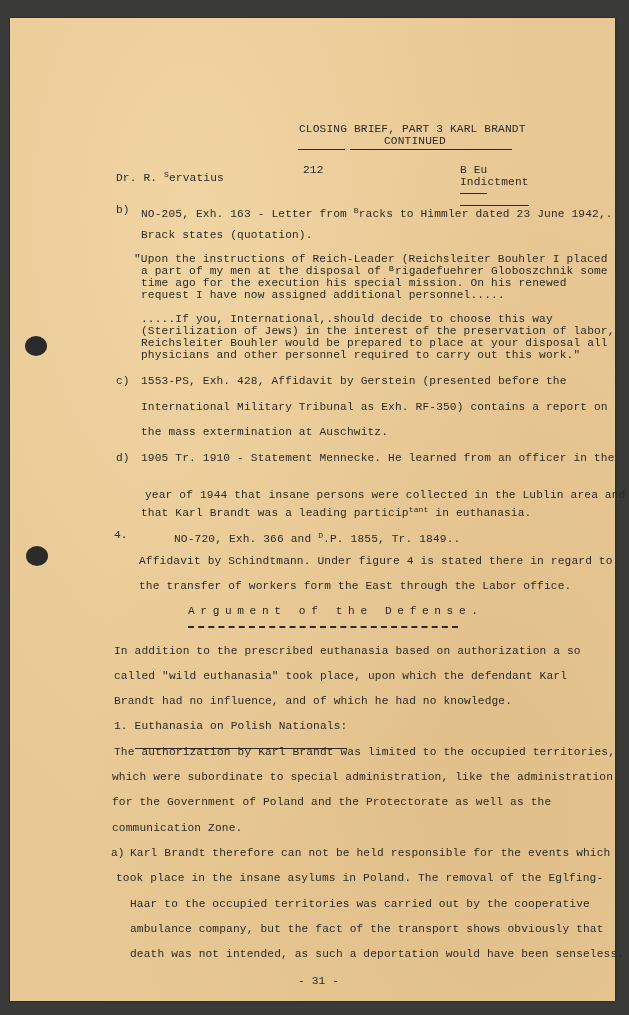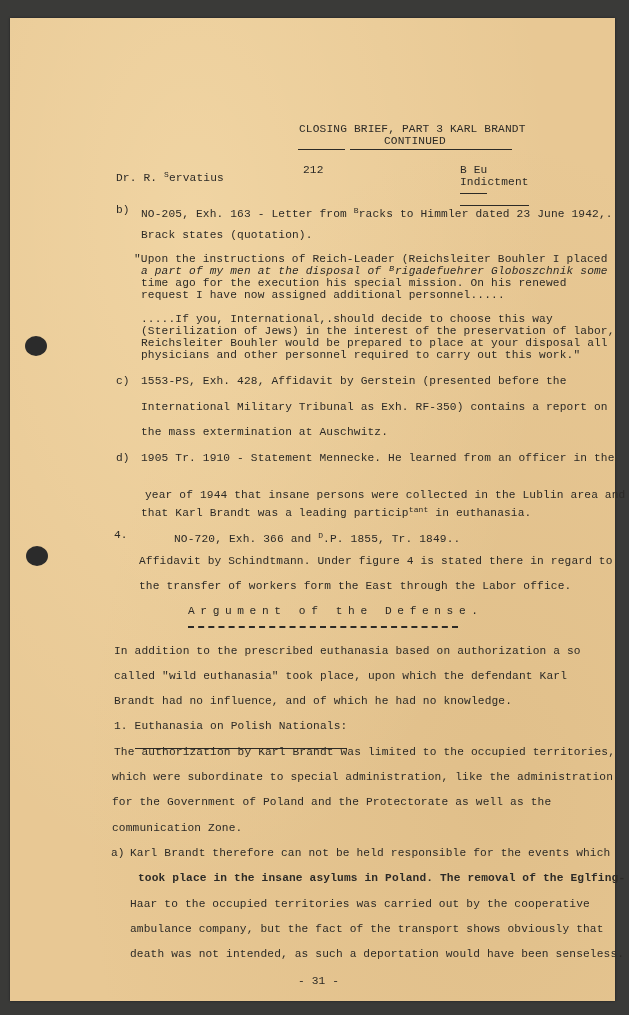--- a/index.html
+++ b/index.html
@@ -75,21 +75,21 @@
 <div class="tw" style="left:116px; top:168px;"><span>Dr. R. </span><span class="sup">S</span><span>ervatius</span></div>
 <div class="tw" style="left:303px; top:164px;">212</div>
 <div class="tw ul" style="left:460px; top:164px;">B Eu</div>
 <div class="tw ul" style="left:460px; top:176px;">Indictment</div>
 
 <div class="tw" style="left:116px; top:204px;">b)</div>
 <div class="tw" style="left:141px; top:204px;"><span>NO-205, Exh. 163 - Letter from </span><span class="sup">B</span><span>racks to Himmler dated 23 June 1942,.</span></div>
 <div class="tw" style="left:141px; top:229px;">Brack states (quotation).</div>
 
 <div class="tw" style="left:134px; top:253px;">"Upon the instructions of Reich-Leader (Reichsleiter Bouhler I placed</div>
-<div class="tw" style="left:141px; top:265px;font-style:italic;">a part of my men at the disposal of ᴮrigadefuehrer Globoszchnik some</div>
+<div class="tw" style="left:141px; top:265px;">a part of my men at the disposal of ᴮrigadefuehrer Globoszchnik some</div>
 <div class="tw" style="left:141px; top:277px;">time ago for the execution his special mission. On his renewed</div>
 <div class="tw" style="left:141px; top:289px;">request I have now assigned additional personnel.....</div>
 
 <div class="tw" style="left:141px; top:313px;">.....If you, International,.should decide to choose this way</div>
 <div class="tw" style="left:141px; top:325px;">(Sterilization of Jews) in the interest of the preservation of labor,</div>
 <div class="tw" style="left:141px; top:337px;">Reichsleiter Bouhler would be prepared to place at your disposal all</div>
 <div class="tw" style="left:141px; top:349px;">physicians and other personnel required to carry out this work."</div>
 
 <div class="tw" style="left:116px; top:375px;">c)</div>
 <div class="tw" style="left:141px; top:375px;font-family:Liberation Mono, monospace;">1553-PS, Exh. 428, Affidavit by Gerstein (presented before the</div>
@@ -115,18 +115,18 @@
 
 <div class="tw" style="left:114px; top:720px;"><span>1. </span><span class="ul">Euthanasia on Polish Nationals:</span></div>
 
 <div class="tw" style="left:114px; top:746px;">The authorization by Karl Brandt was limited to the occupied territories,</div>
 <div class="tw" style="left:112px; top:771px;">which were subordinate to special administration, like the administration</div>
 <div class="tw" style="left:112px; top:796px;">for the Government of Poland and the Protectorate as well as the</div>
 <div class="tw" style="left:112px; top:822px;">communication Zone.</div>
 
 <div class="tw" style="left:111px; top:847px;">a)</div>
 <div class="tw" style="left:130px; top:847px;">Karl Brandt therefore can not be held responsible for the events which</div>
-<div class="tw" style="left:138px; top:872px;font-weight:bold;">took place in the insane asylums in Poland. The removal of the Eglfing-</div>
+<div class="tw" style="left:116px; top:872px;">took place in the insane asylums in Poland. The removal of the Eglfing-</div>
 <div class="tw" style="left:130px; top:898px;">Haar to the occupied territories was carried out by the cooperative</div>
 <div class="tw" style="left:130px; top:923px;">ambulance company, but the fact of the transport shows obviously that</div>
 <div class="tw" style="left:130px; top:948px;">death was not intended, as such a deportation would have been senseless.</div>
 
 <div class="tw" style="left:298px; top:975px;">- 31 -</div>
 
 </body></html>

